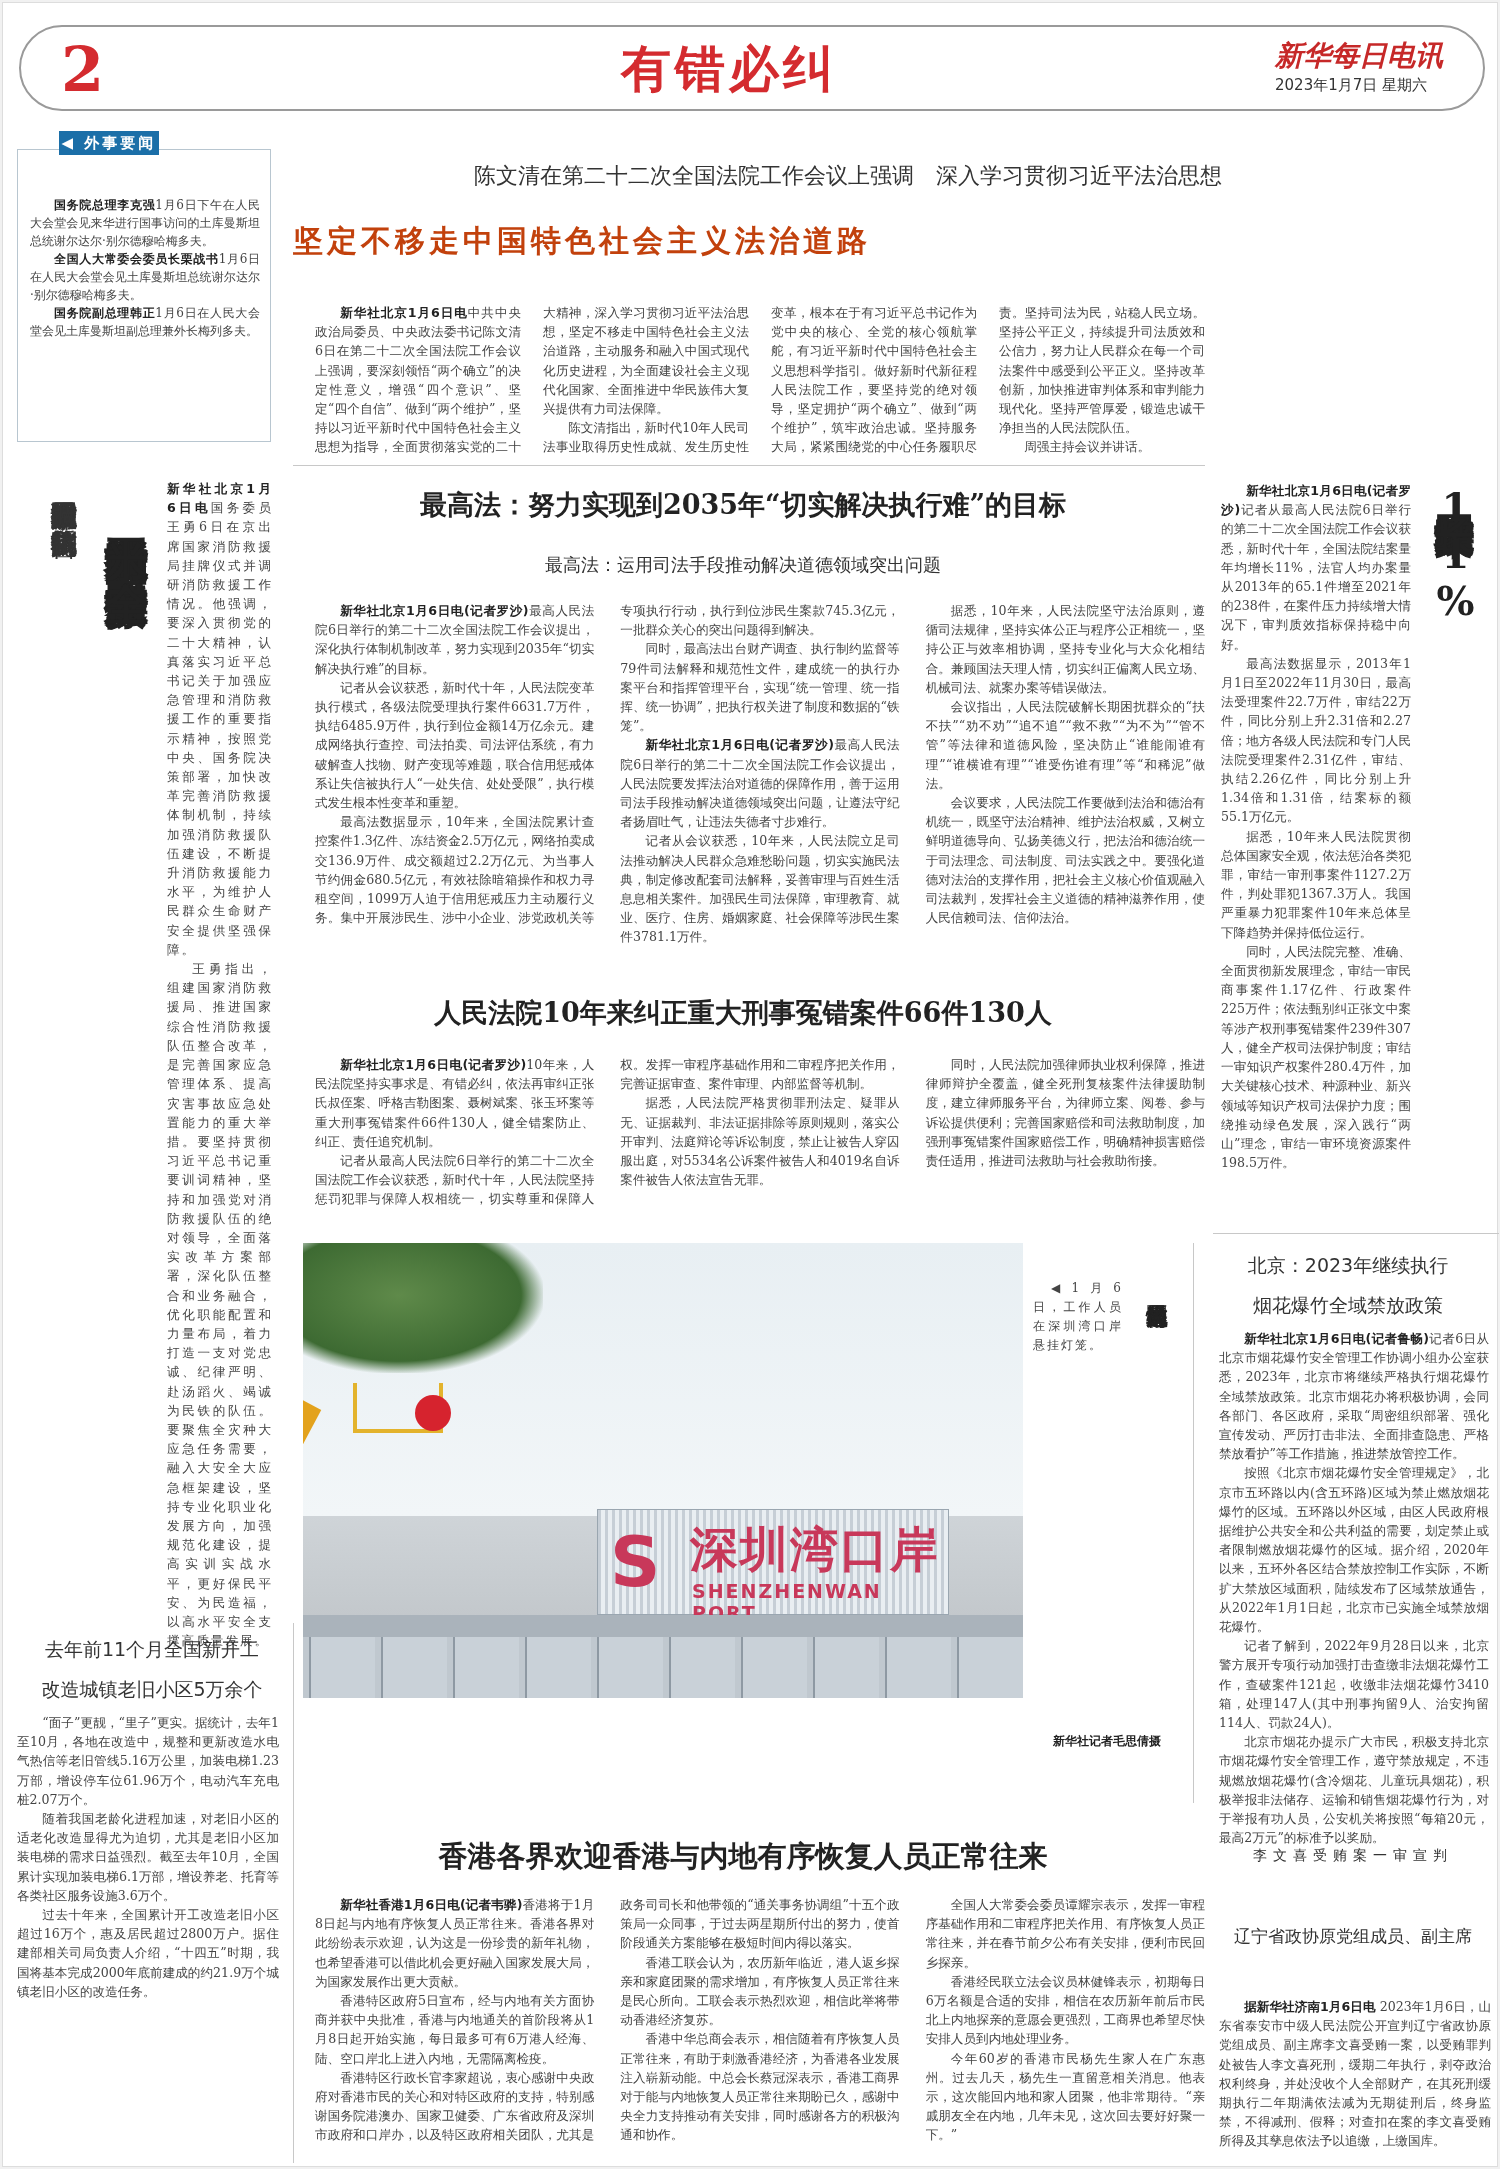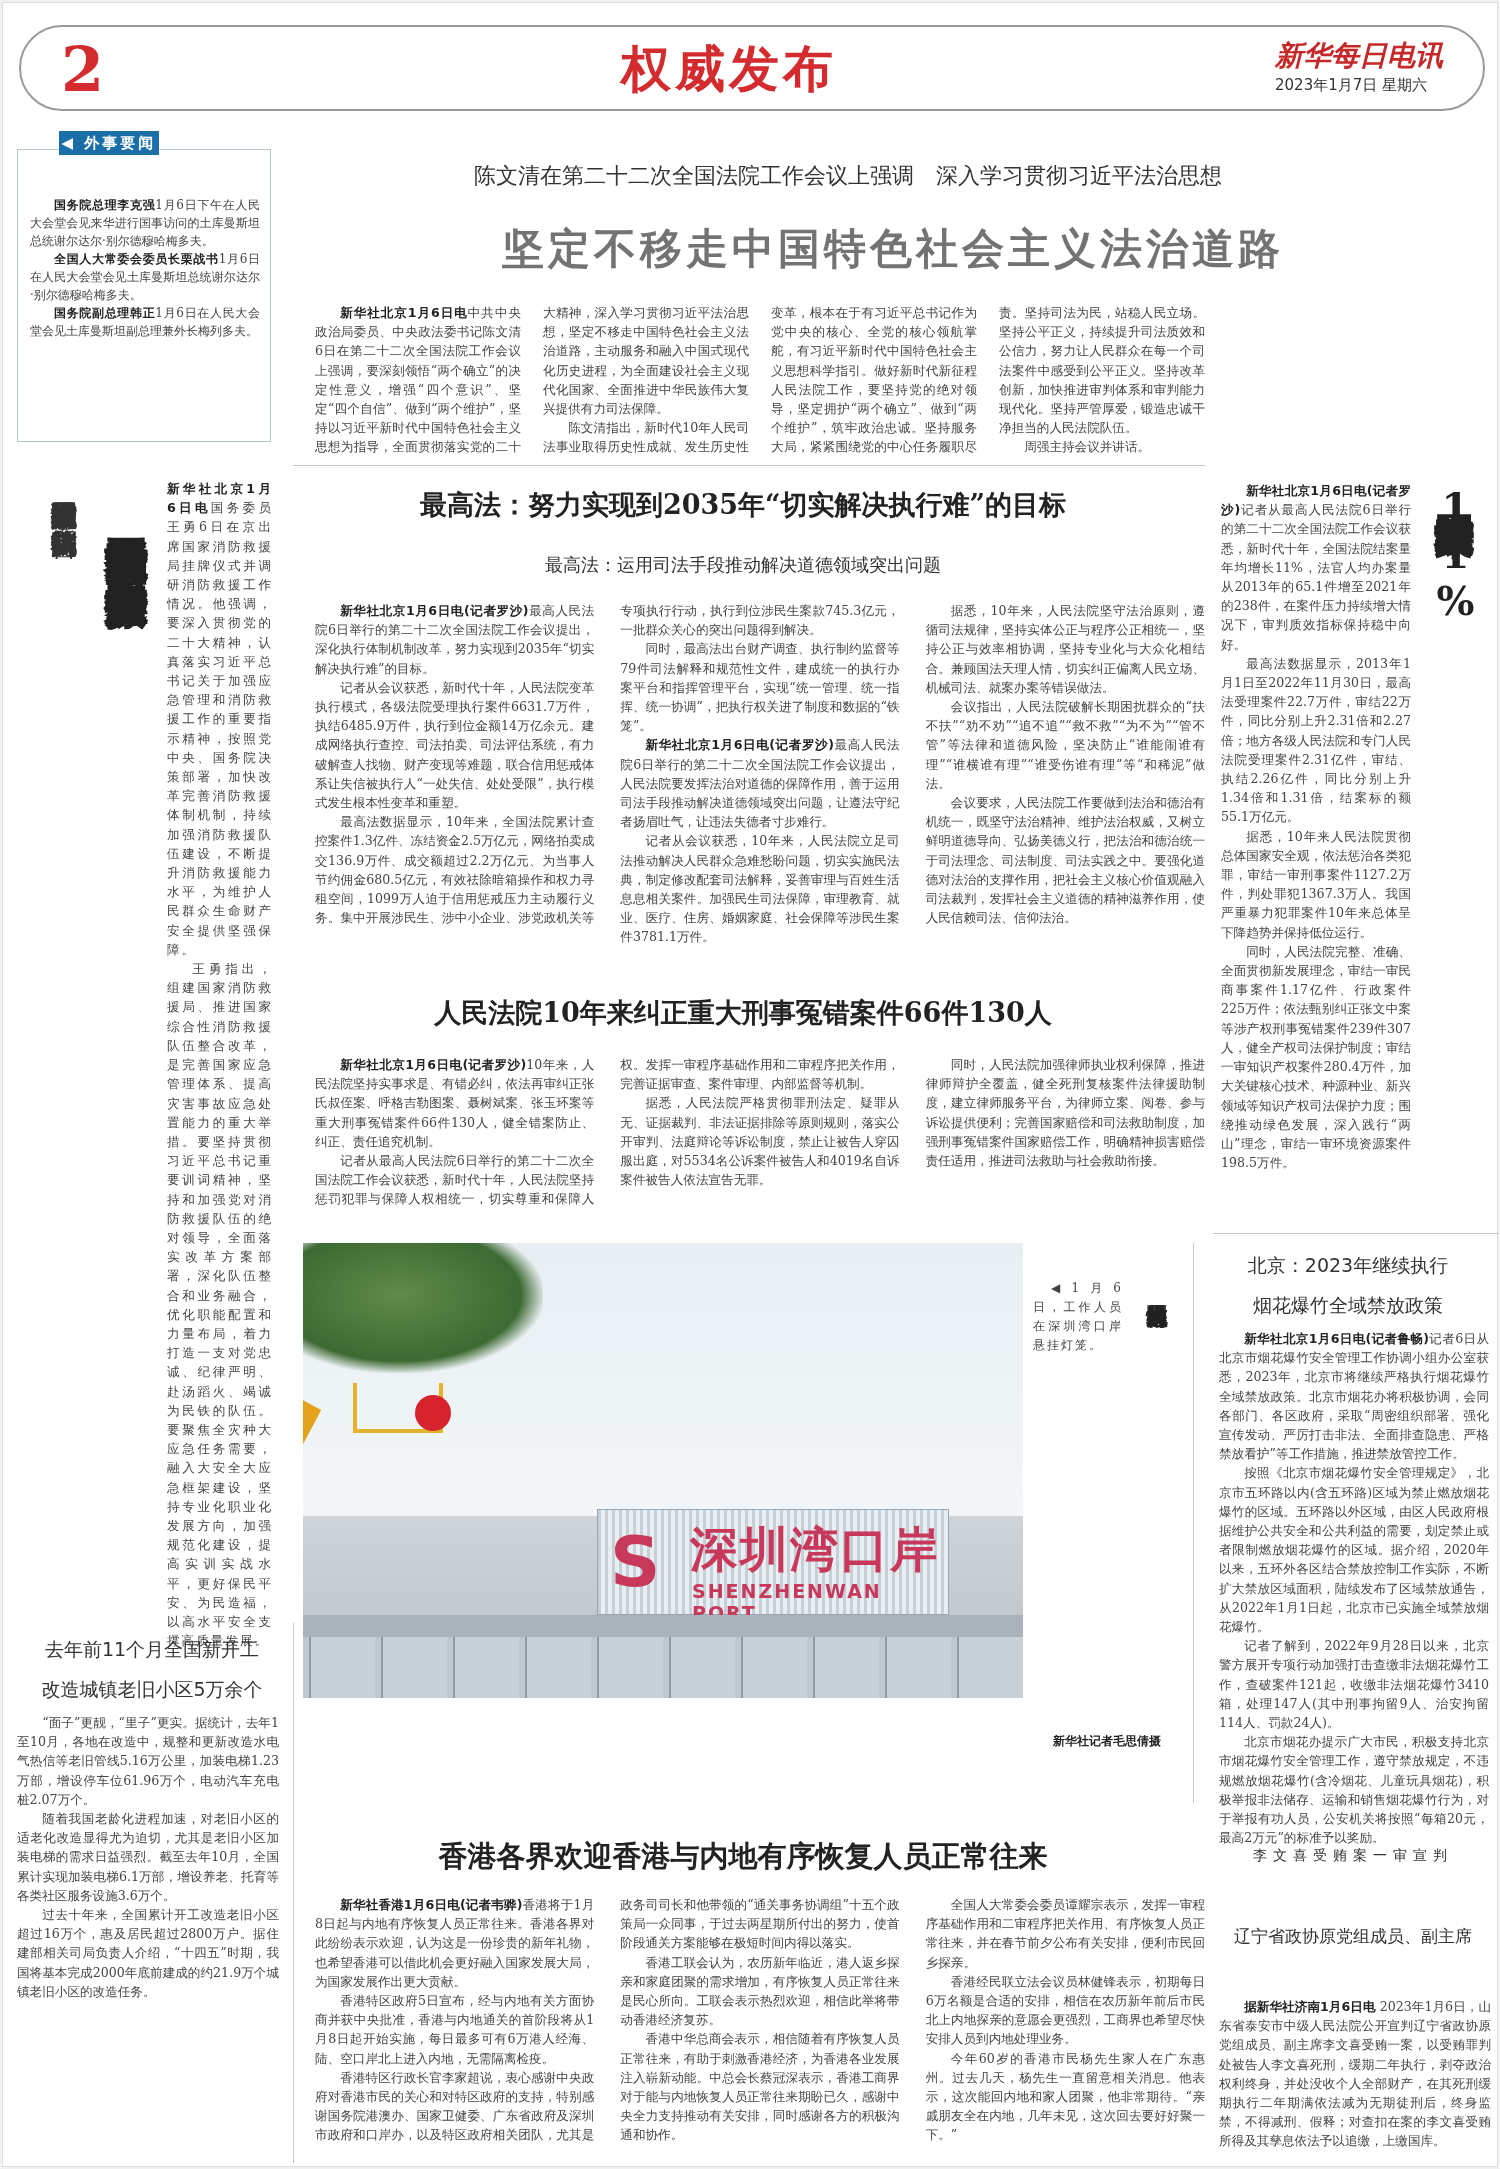--- a/index.html
+++ b/index.html
@@ -15,36 +15,36 @@
 .txt{font-size:12.6px;line-height:19.2px;text-align:justify;color:#444}
 .txt p{text-indent:2em}
 .txt b{font-family:"DejaVu Sans",sans-serif;font-weight:bold;color:#222}
 .sans{font-family:"DejaVu Sans",sans-serif}
 .box{position:absolute;left:14px;top:146px;width:254px;height:293px;border:1px solid #b8c6d0}
 .box-tag{position:absolute;left:56px;top:128px;width:100px;height:24px;background:#1b6fa8;color:#fff;font-family:"DejaVu Sans",sans-serif;font-size:15px;font-weight:bold;text-align:center;line-height:24px;letter-spacing:3px}
 .box-body{position:absolute;left:12px;top:46px;width:230px;font-size:12px;line-height:18px;color:#444;text-align:justify}
 .box-body p{text-indent:2em}
 .box-body b{font-family:"DejaVu Sans",sans-serif;color:#222}
 .h-sub{font-family:"DejaVu Sans",sans-serif;font-size:22px;color:#333;text-align:center}
-.h-main{font-family:"DejaVu Serif",serif;font-weight:bold;font-size:42px;color:#737373;text-align:center;letter-spacing:4px}
+.h-main{font-family:"DejaVu Serif",serif;font-weight:bold;font-size:30px;color:#c2410c;text-align:left;letter-spacing:4px}
 .h2{font-family:"DejaVu Serif",serif;font-size:27px;color:#222;text-align:center;font-weight:bold}
 .h3{font-family:"DejaVu Sans",sans-serif;font-size:18px;color:#333;text-align:center}
 .vert{writing-mode:vertical-rl;text-orientation:upright}
 .rule{position:absolute;background:#c8c8c8}
 .photo{position:absolute;left:300px;top:1240px;width:720px;height:455px;overflow:hidden;background:linear-gradient(#e8eff3,#f2f6f8 60%,#cfd4d8 60%,#b9bec2)}
 .caption-credit{font-family:"DejaVu Sans",sans-serif;font-weight:bold;font-size:12px;color:#222}
 </style>
 </head>
 <body>
 
 <div class="page">
 
   <div class="masthead" style="left:16px;width:1466px">
     <div class="pg-num">2</div>
-    <div class="pg-title">权威发布</div>
+    <div class="pg-title">有错必纠</div>
     <div class="brand">
       <div class="brand-name">新华每日电讯</div>
       <div class="brand-date">2023年1月7日 星期六</div>
     </div>
   </div>
 
   <div class="box">
     <div class="box-body">
       <p><b>国务院总理李克强</b><span>1月6日下午在人民大会堂会见来华进行国事访问的土库曼斯坦总统谢尔达尔·别尔德穆哈梅多夫。</span></p>
       <p><b>全国人大常委会委员长栗战书</b><span>1月6日在人民大会堂会见土库曼斯坦总统谢尔达尔·别尔德穆哈梅多夫。</span></p>

